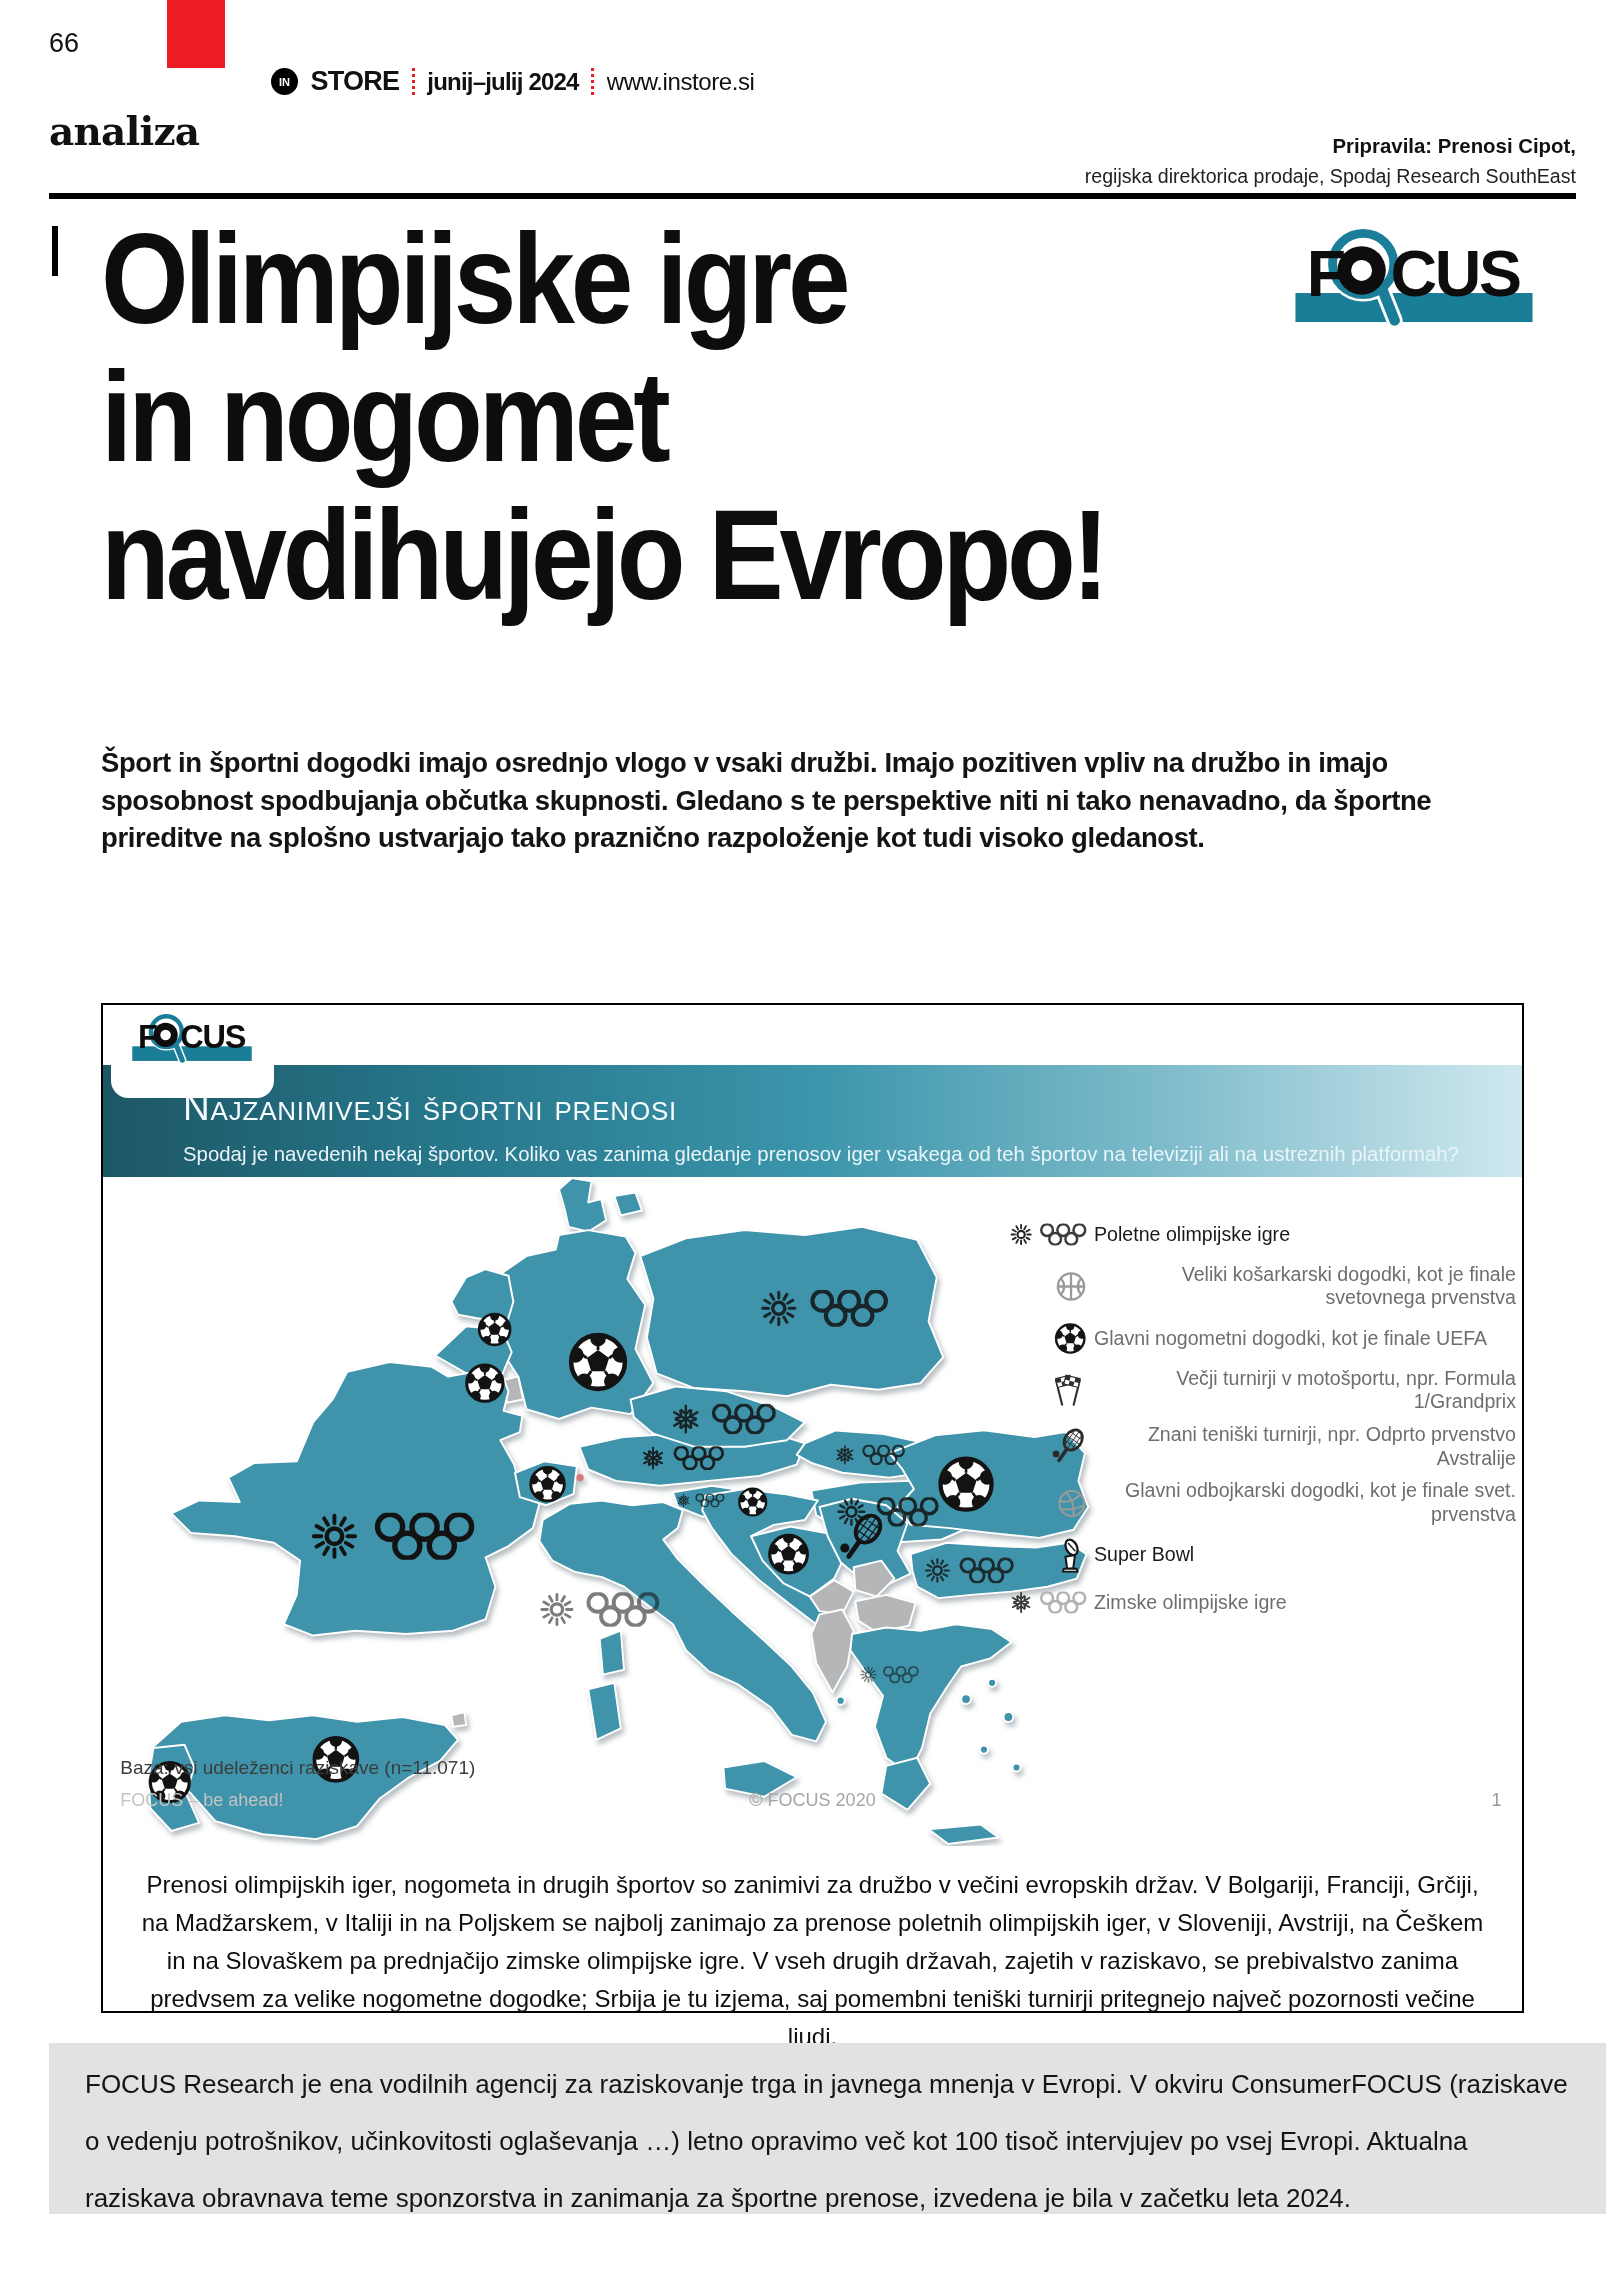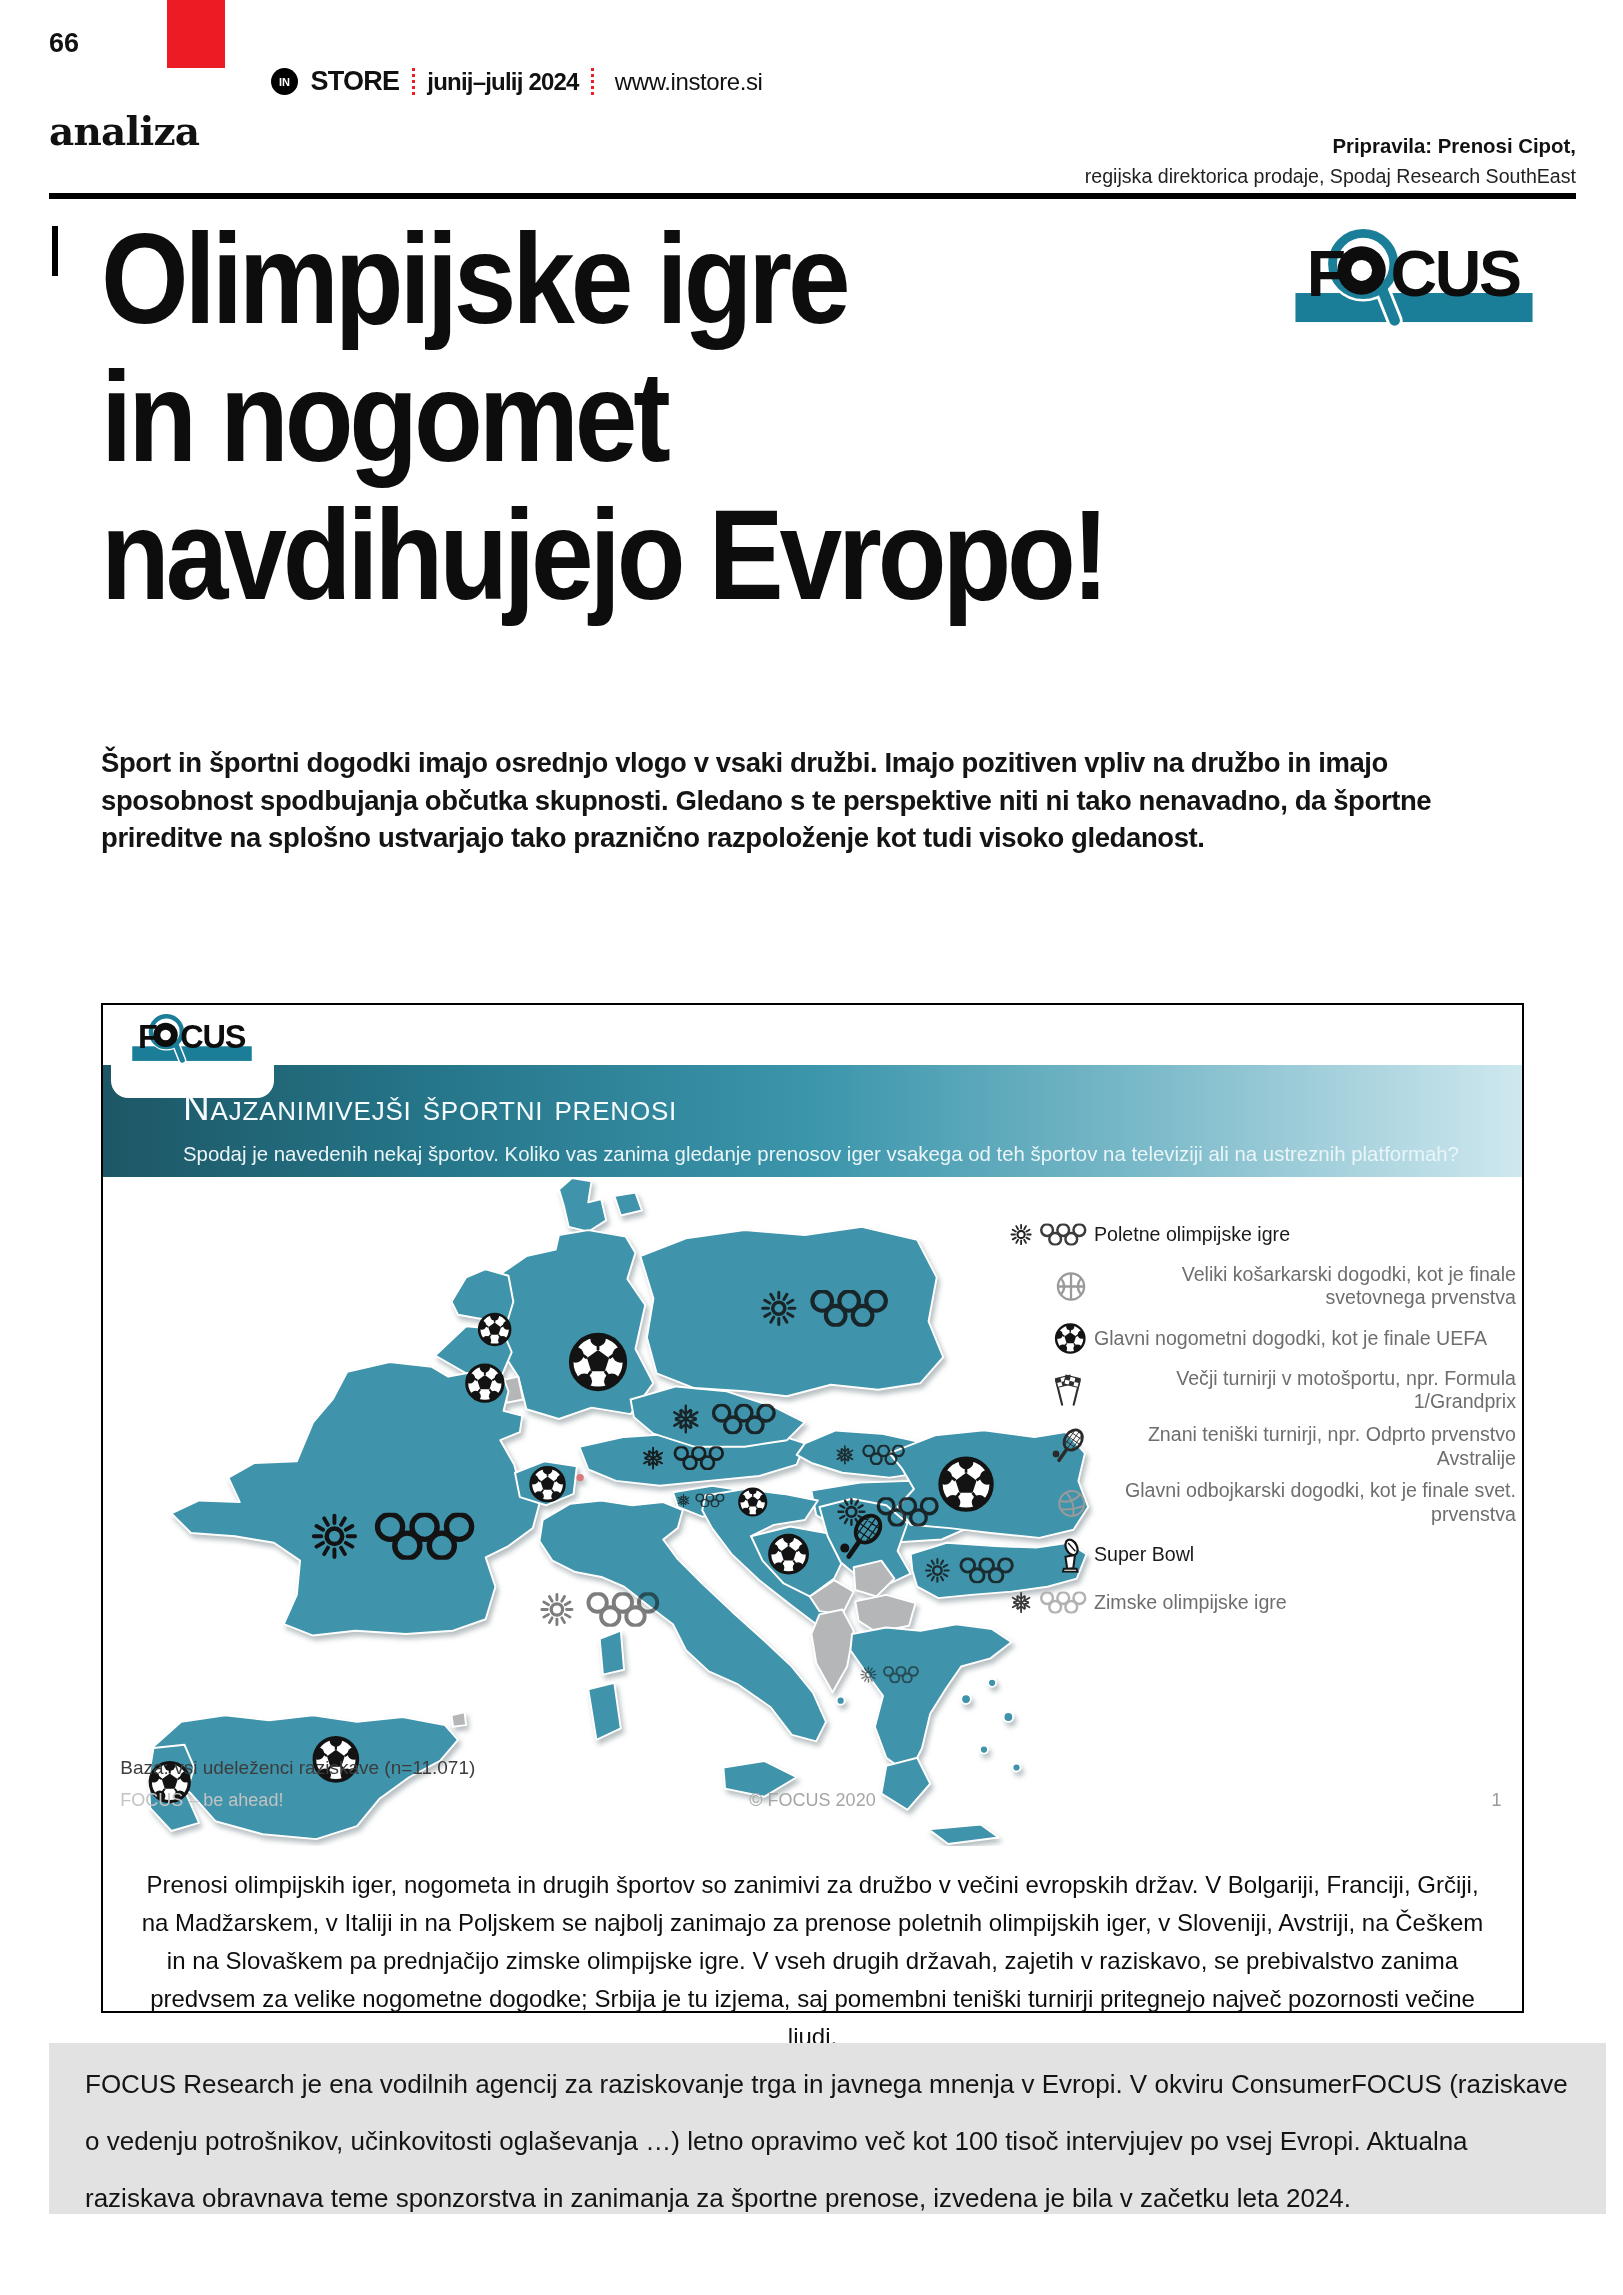--- a/index.html
+++ b/index.html
@@ -1,27 +1,27 @@
 <!DOCTYPE html>
 <html style="font-size:12.6px"><head>
 <meta charset="utf-8">
 <style>
   html,body{margin:0;padding:0;background:#888;}
   .page{position:relative;width:1623px;height:2295px;background:#fff;overflow:hidden;
         font-family:"Liberation Sans",sans-serif;color:#111;}
   
-  .pageno{position:absolute;left:49px;top:28px;font-size:27px;font-weight:700;}
+  .pageno{position:absolute;left:49px;top:28px;font-size:27px;font-weight:400;}
   .redblock{position:absolute;left:167px;top:0;width:58px;height:68px;background:#ec1c24;}
   .mastrow{position:absolute;left:271px;top:66px;display:flex;align-items:center;gap:12.6px;}
   .incircle{width:27px;height:27px;border-radius:50%;background:#000;color:#fff;font-size:11px;
             font-weight:700;display:flex;align-items:center;justify-content:center;}
   .storetxt{font-size:27px;font-weight:700;letter-spacing:-0.8px;}
   .dotsep{height:27px;border-left:3.1px dotted #ec1c24;}
   .issuetxt{font-size:24px;font-weight:700;letter-spacing:-0.8px;}
-  .webtxt{font-size:24px;font-weight:400;letter-spacing:-0.4px;margin-left:8px;}
+  .webtxt{font-size:24px;font-weight:400;letter-spacing:-0.4px;}
   .section{position:absolute;left:49px;top:108px;font-family:"DejaVu Serif",serif;
            font-weight:700;font-size:39px;letter-spacing:-0.8px;}
   .byline{position:absolute;right:47px;top:132px;text-align:right;line-height:1.45;}
   .byline .b1{font-size:20.4px;font-weight:700;}
   .byline .b2{font-size:19.6px;font-weight:400;color:#222;}
   .rule{position:absolute;left:49px;top:193px;width:1527px;height:5.5px;background:#000;}
   
   .tick{position:absolute;left:52px;top:226px;width:6.3px;height:50px;background:#000;}
   .headline{position:absolute;left:101px;top:210px;font-size:128px;line-height:1.08;
             font-weight:700;letter-spacing:-4.7px;transform:scaleX(.88);transform-origin:left top;

